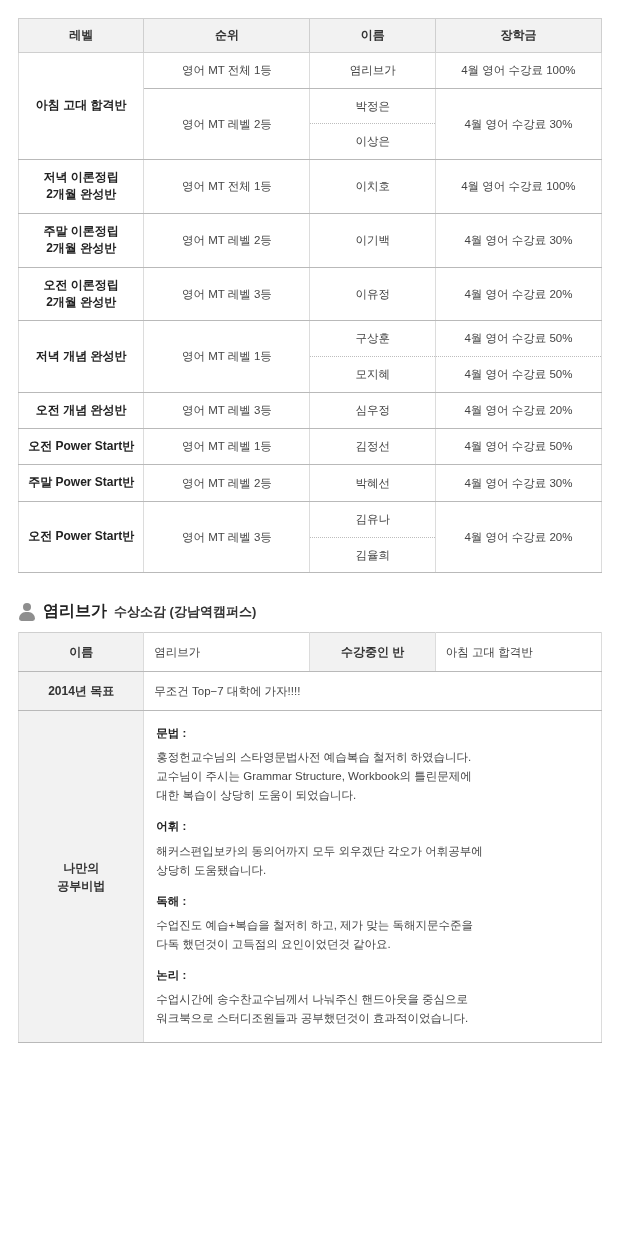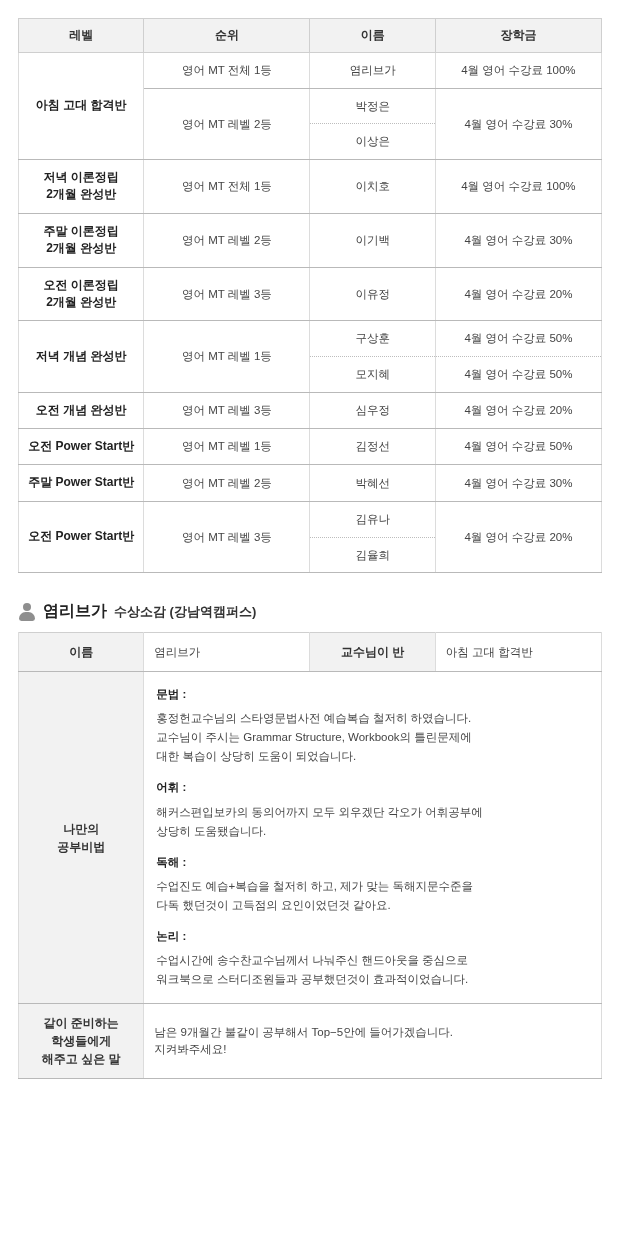--- a/index.html
+++ b/index.html
@@ -316,22 +316,26 @@
     <colgroup>
         <col style="width:21.5%">
         <col style="width:28.5%">
         <col style="width:21.5%">
         <col style="width:28.5%">
       </colgroup>
     <tbody>
       <tr>
         <td class="label">이름</td>
         <td class="value">염리브가</td>
-        <td class="label">교수님이 반</td>
+        <td class="label">수강중인 반</td>
         <td class="value">아침 고대 합격반</td>
+      </tr>
+      <tr>
+        <td class="label">2014년 목표</td>
+        <td class="value" colspan="3">무조건 Top−7 대학에 가자!!!!</td>
       </tr>
       <tr>
         <td class="label">
           <span>나만의</span><br><span>공부비법</span>
         </td>
         <td class="value tips" colspan="3">
           <div class="tip-block">
             <span class="tip-key">문법 :</span>
             <span class="tip-text">
               <span class="ind">홍정헌교수님의 스타영문법사전 예습복습 철저히 하였습니다.</span>
@@ -355,25 +359,16 @@
           </div>
           <div class="tip-block">
             <span class="tip-key">논리 :</span>
             <span class="tip-text">
               <span class="ind">수업시간에 송수찬교수님께서 나눠주신 핸드아웃을 중심으로</span>
               <span class="ind">워크북으로 스터디조원들과 공부했던것이 효과적이었습니다.</span>
             </span>
           </div>
         </td>
       </tr>
-      <tr>
-        <td class="label">
-          <span>같이 준비하는</span><br><span>학생들에게</span><br><span>해주고 싶은 말</span>
-        </td>
-        <td class="value" colspan="3">
-          <span class="msg-line">남은 9개월간 불같이 공부해서 Top−5안에 들어가겠습니다.</span>
-          <span class="msg-line">지켜봐주세요!</span>
-        </td>
-      </tr>
     </tbody>
   </table>
 
 </div>
 
 </body></html>

